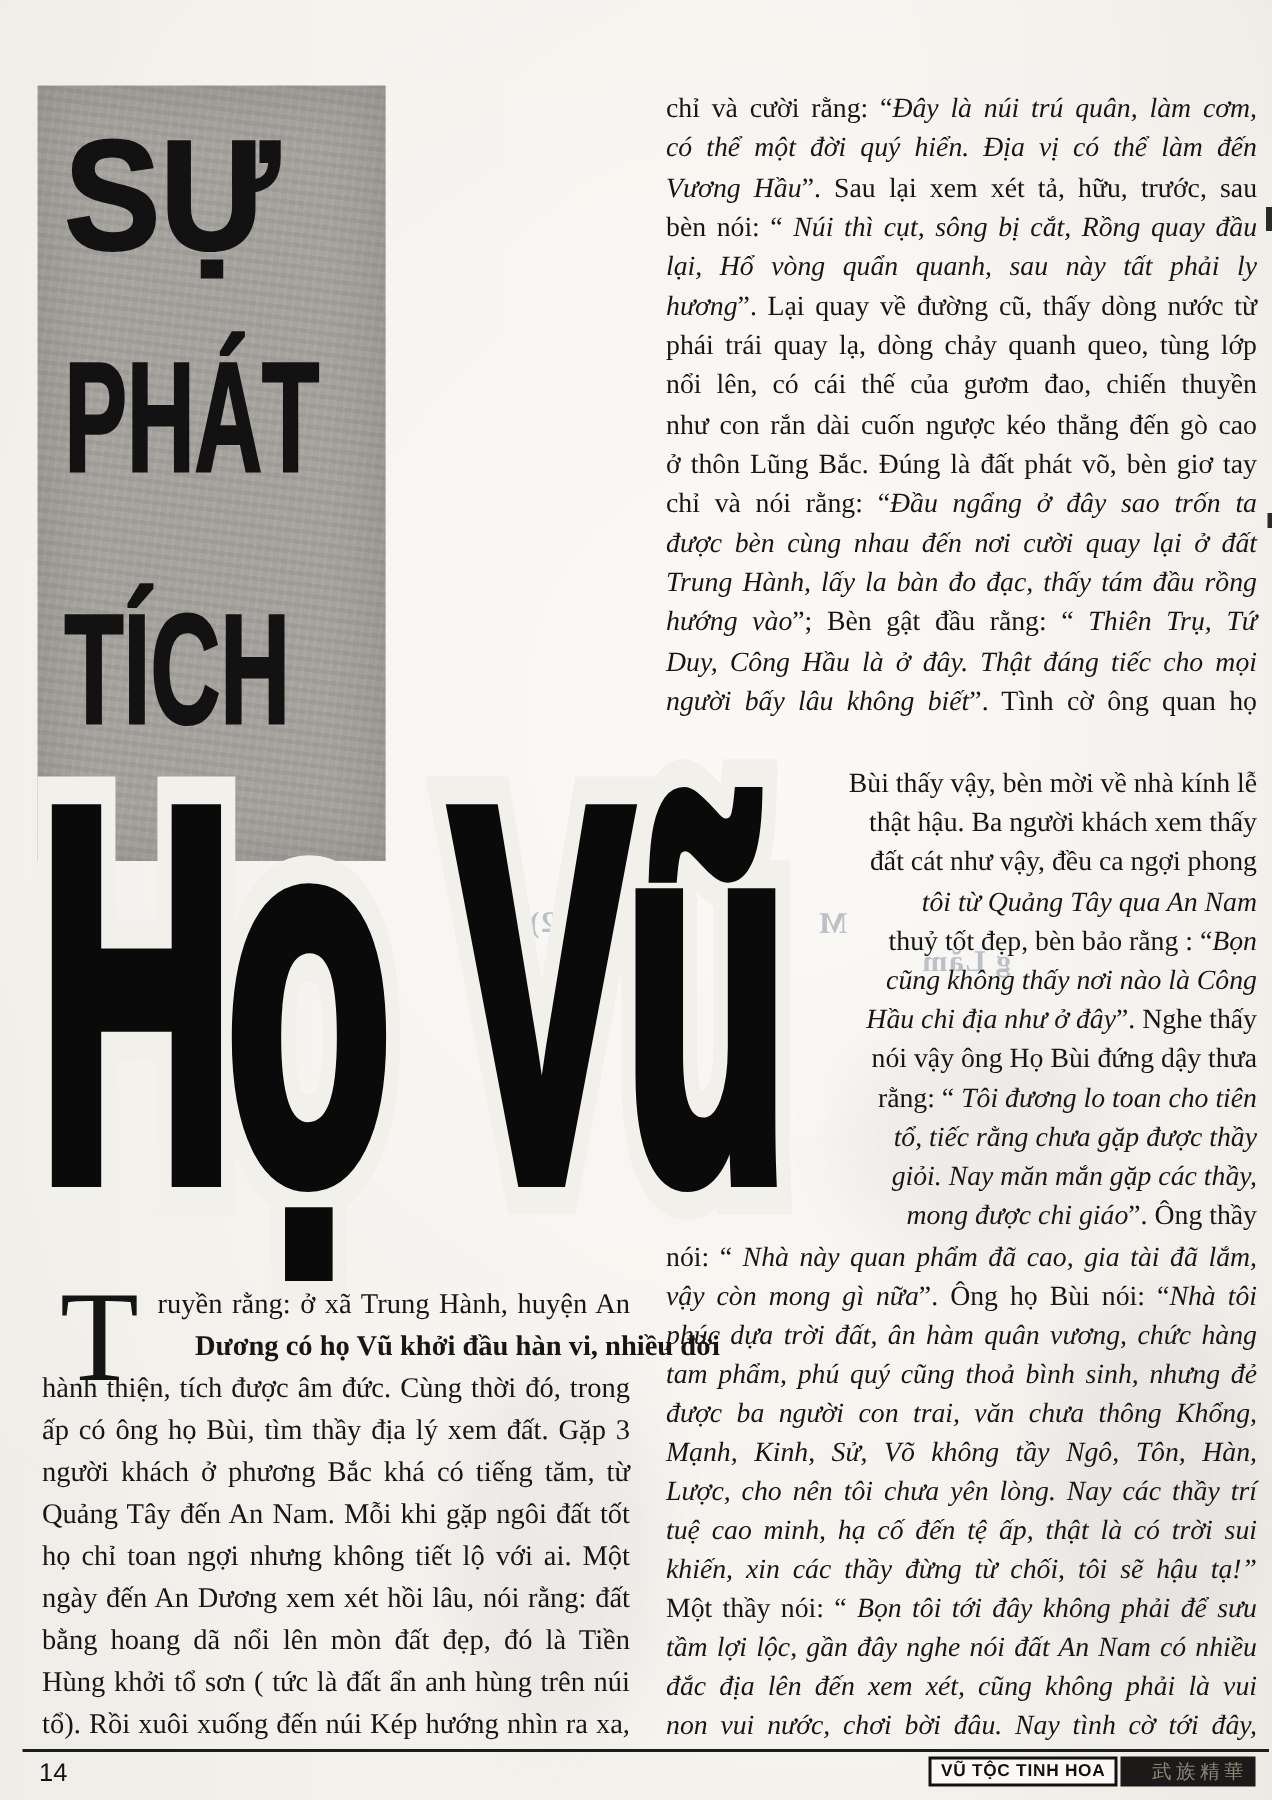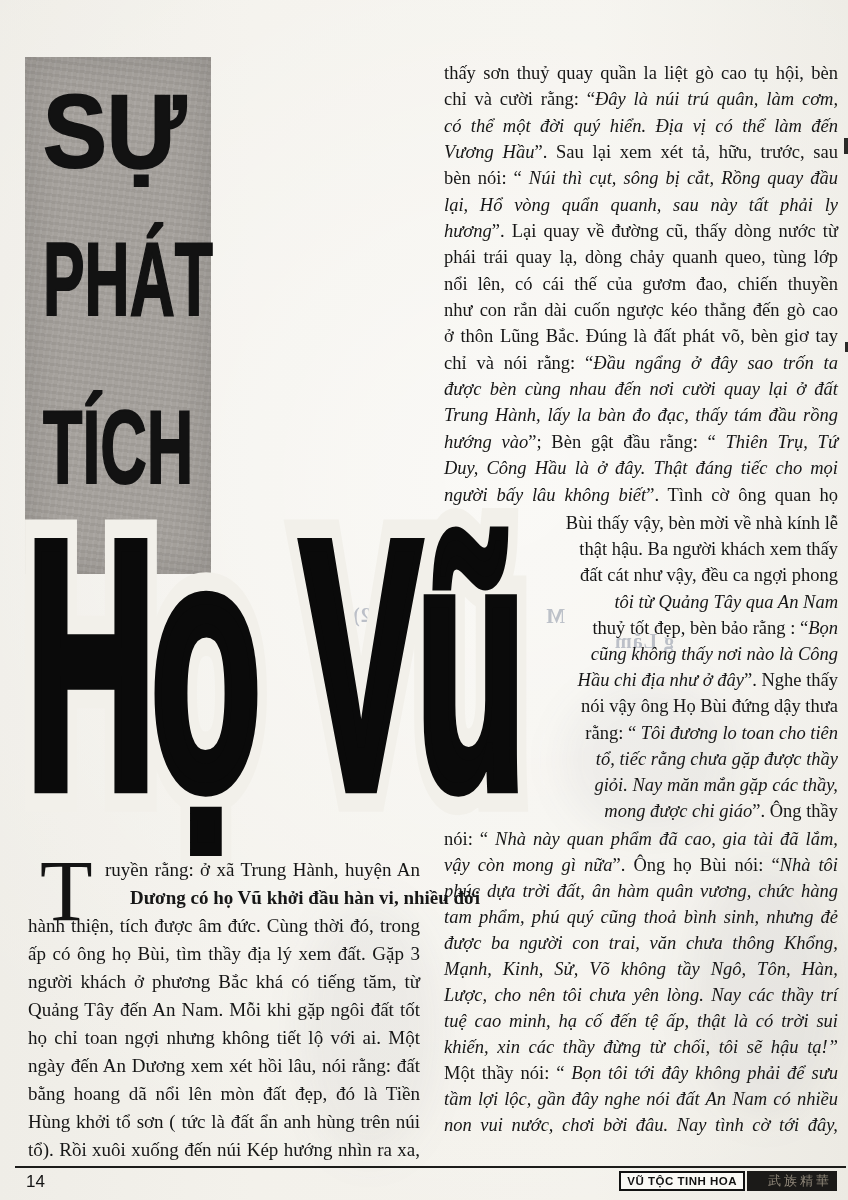--- a/index.html
+++ b/index.html
@@ -5,21 +5,21 @@
   html,body{margin:0;padding:0;background:#e8e6e0;}
   .page{
     position:relative;width:848px;height:1200px;overflow:hidden;
     background:
       radial-gradient(120% 90% at 60% 40%, rgba(255,255,255,.55), rgba(255,255,255,0) 70%),
       linear-gradient(90deg, #efede7 0%, #f3f1eb 30%, #f4f2ec 70%, #eceae3 100%);
     font-family:"Liberation Serif","DejaVu Serif",serif;color:#161616;
   }
   
   .graybox{
-    position:absolute;left:25px;top:57px;width:186px;height:517px;z-index:1;
+    position:absolute;left:25px;top:57px;width:232px;height:517px;z-index:1;
     background:#a6a29d;
     background-image:
       repeating-linear-gradient(7deg, rgba(0,0,0,.05) 0 3px, rgba(0,0,0,0) 3px 7px),
       repeating-linear-gradient(97deg, rgba(255,255,255,.06) 0 2px, rgba(255,255,255,0) 2px 6px);
     box-shadow:inset 0 0 40px rgba(0,0,0,.12);
   }
   .kick{
     position:absolute;left:18px;line-height:1;white-space:nowrap;
     font-family:"Liberation Sans","DejaVu Sans",sans-serif;font-weight:bold;color:#121212;
     font-size:104px;transform-origin:left top;-webkit-text-stroke:2px #121212;
@@ -102,21 +102,20 @@
       <div class="tline"><span>người khách ở phương Bắc khá có tiếng tăm, từ</span></div>
       <div class="tline"><span>Quảng Tây đến An Nam. Mỗi khi gặp ngôi đất tốt</span></div>
       <div class="tline"><span>họ chỉ toan ngợi nhưng không tiết lộ với ai. Một</span></div>
       <div class="tline"><span>ngày đến An Dương xem xét hồi lâu, nói rằng: đất</span></div>
       <div class="tline"><span>bằng hoang dã nổi lên mòn đất đẹp, đó là Tiền</span></div>
       <div class="tline"><span>Hùng khởi tổ sơn ( tức là đất ẩn anh hùng trên núi</span></div>
       <div class="tline"><span>tổ). Rồi xuôi xuống đến núi Kép hướng nhìn ra xa,</span></div>
     </div>
 
   <div class="col" id="right-top">
-      <div class="tline"><span>thấy sơn thuỷ quay quần la liệt gò cao tụ hội, bèn</span></div>
       <div class="tline"><span>chỉ và cười rằng: “</span><span class="it">Đây là núi trú quân, làm cơm,</span></div>
       <div class="tline"><span class="it">có thể một đời quý hiển. Địa vị có thể làm đến</span></div>
       <div class="tline"><span class="it">Vương Hầu</span><span>”. Sau lại xem xét tả, hữu, trước, sau</span></div>
       <div class="tline"><span>bèn nói: “ </span><span class="it">Núi thì cụt, sông bị cắt, Rồng quay đầu</span></div>
       <div class="tline"><span class="it">lại, Hổ vòng quẩn quanh, sau này tất phải ly</span></div>
       <div class="tline"><span class="it">hương</span><span>”. Lại quay về đường cũ, thấy dòng nước từ</span></div>
       <div class="tline"><span>phái trái quay lạ, dòng chảy quanh queo, tùng lớp</span></div>
       <div class="tline"><span>nổi lên, có cái thế của gươm đao, chiến thuyền</span></div>
       <div class="tline"><span>như con rắn dài cuốn ngược kéo thẳng đến gò cao</span></div>
       <div class="tline"><span>ở thôn Lũng Bắc. Đúng là đất phát võ, bèn giơ tay</span></div>
@@ -146,20 +145,21 @@
       <div class="tline"><span class="it">vậy còn mong gì nữa</span><span>”. Ông họ Bùi nói: “</span><span class="it">Nhà tôi</span></div>
       <div class="tline"><span class="it">phúc dựa trời đất, ân hàm quân vương, chức hàng</span></div>
       <div class="tline"><span class="it">tam phẩm, phú quý cũng thoả bình sinh, nhưng đẻ</span></div>
       <div class="tline"><span class="it">được ba người con trai, văn chưa thông Khổng,</span></div>
       <div class="tline"><span class="it">Mạnh, Kinh, Sử, Võ không tầy Ngô, Tôn, Hàn,</span></div>
       <div class="tline"><span class="it">Lược, cho nên tôi chưa yên lòng. Nay các thầy trí</span></div>
       <div class="tline"><span class="it">tuệ cao minh, hạ cố đến tệ ấp, thật là có trời sui</span></div>
       <div class="tline"><span class="it">khiến, xin các thầy đừng từ chối, tôi sẽ hậu tạ!”</span></div>
       <div class="tline"><span>Một thầy nói: “ </span><span class="it">Bọn tôi tới đây không phải để sưu</span></div>
       <div class="tline"><span class="it">tầm lợi lộc, gần đây nghe nói đất An Nam có nhiều</span></div>
+      <div class="tline"><span class="it">đắc địa lên đến xem xét, cũng không phải là vui</span></div>
       <div class="tline"><span class="it">non vui nước, chơi bời đâu. Nay tình cờ tới đây,</span></div>
     </div>
 
   <div class="footrule"></div>
   <div class="pagenum">14</div>
   <div class="footbrand">
     <span class="brand-vn">VŨ TỘC TINH HOA</span>
     <span class="brand-cjk">武族精華</span>
   </div>
 

